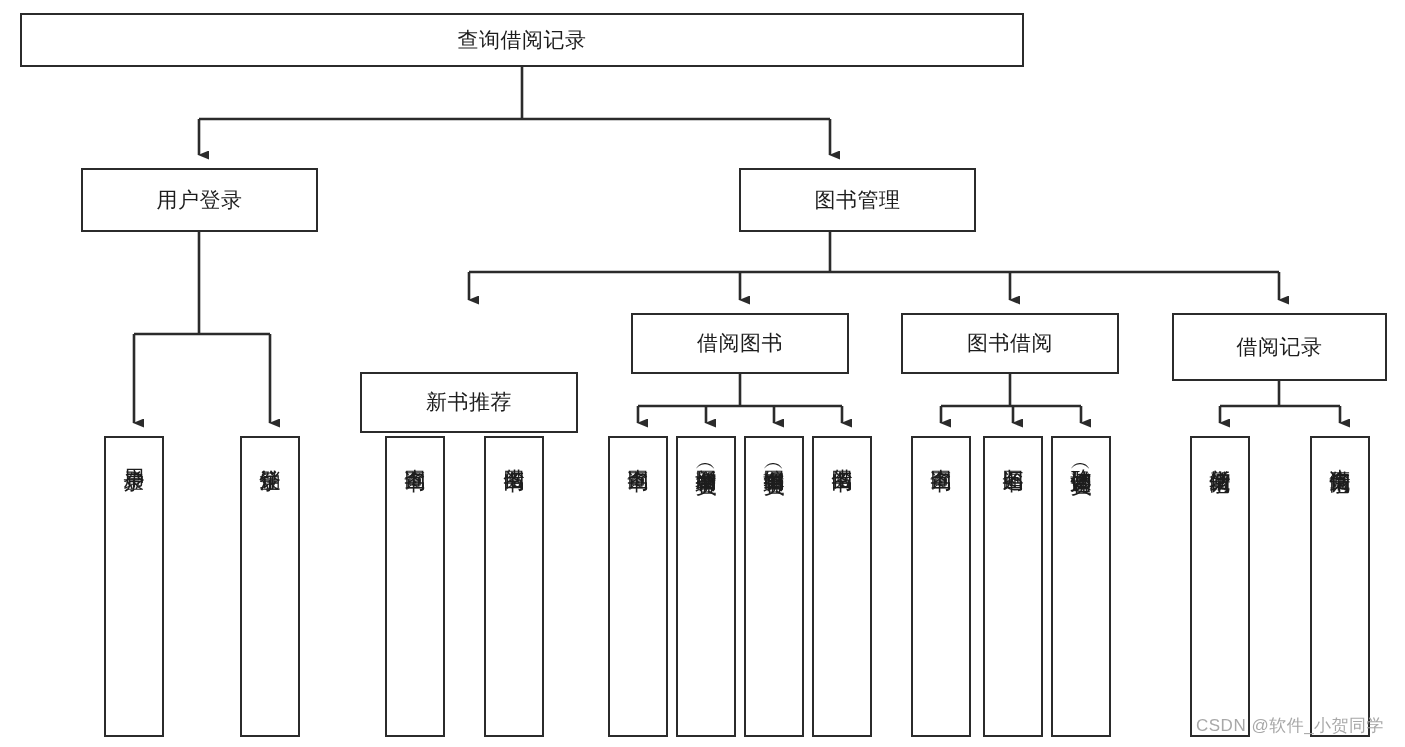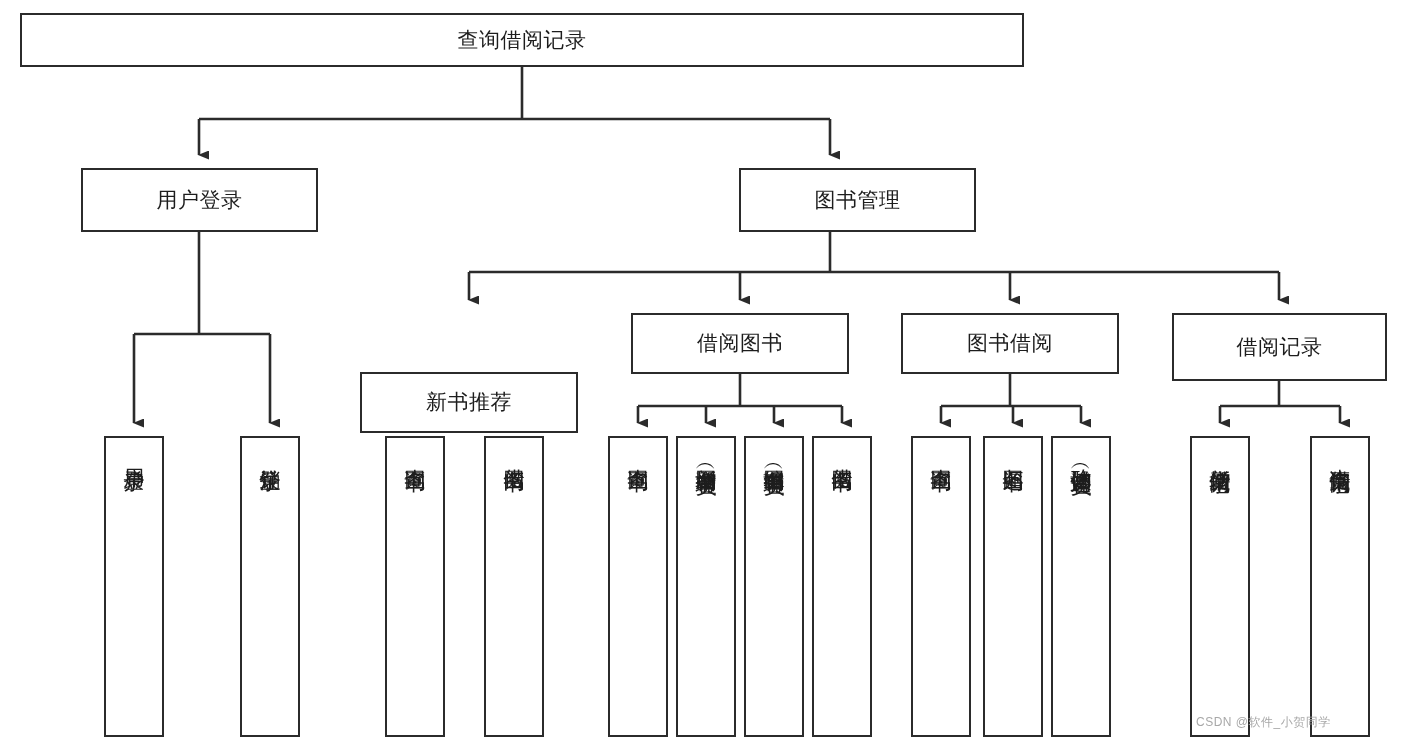--- a/index.html
+++ b/index.html
@@ -59,21 +59,21 @@
     text-orientation: upright;
     font-size: 21px;
     line-height: 1.15;
     letter-spacing: 1px;
     white-space: nowrap;
   }
   #watermark {
     position: absolute;
     left: 1196px;
     top: 714px;
-    font-size: 12px;
+    font-size: 17px;
     color: #a8a8a8;
     letter-spacing: 0.5px;
     white-space: nowrap;
     font-family: "Liberation Sans", "DejaVu Sans", sans-serif;
   }
 </style>
 </head>
 <body>
 
 <div id="diagram-root">

